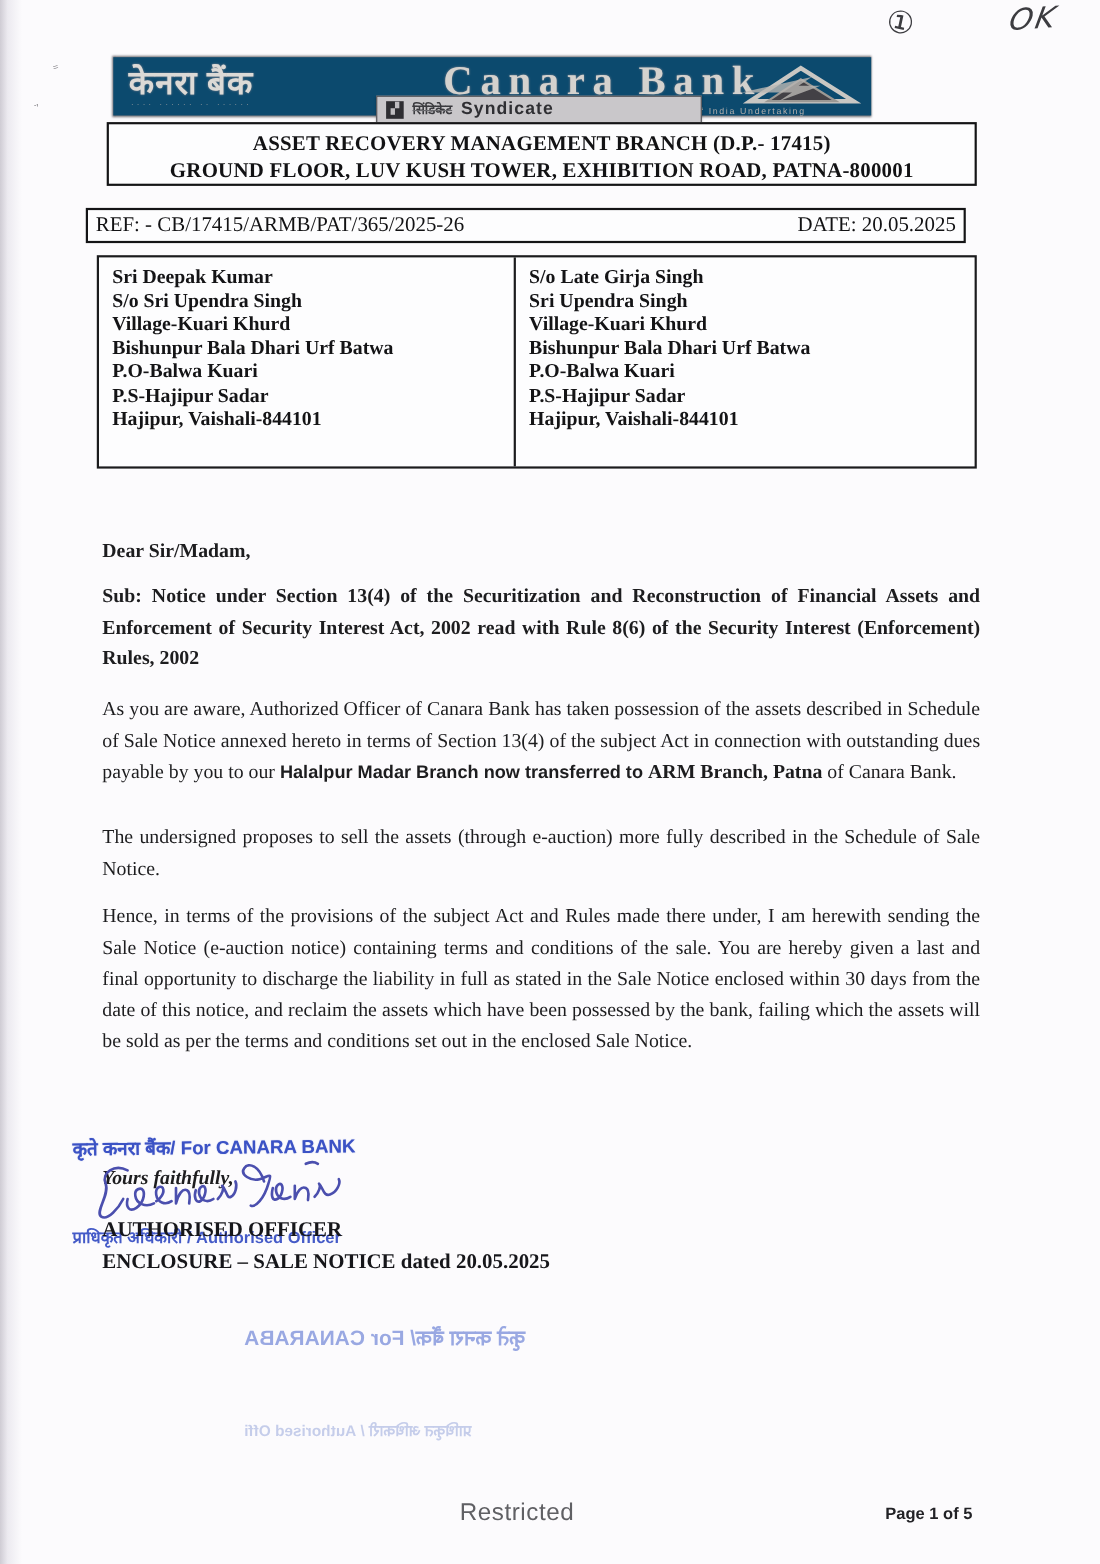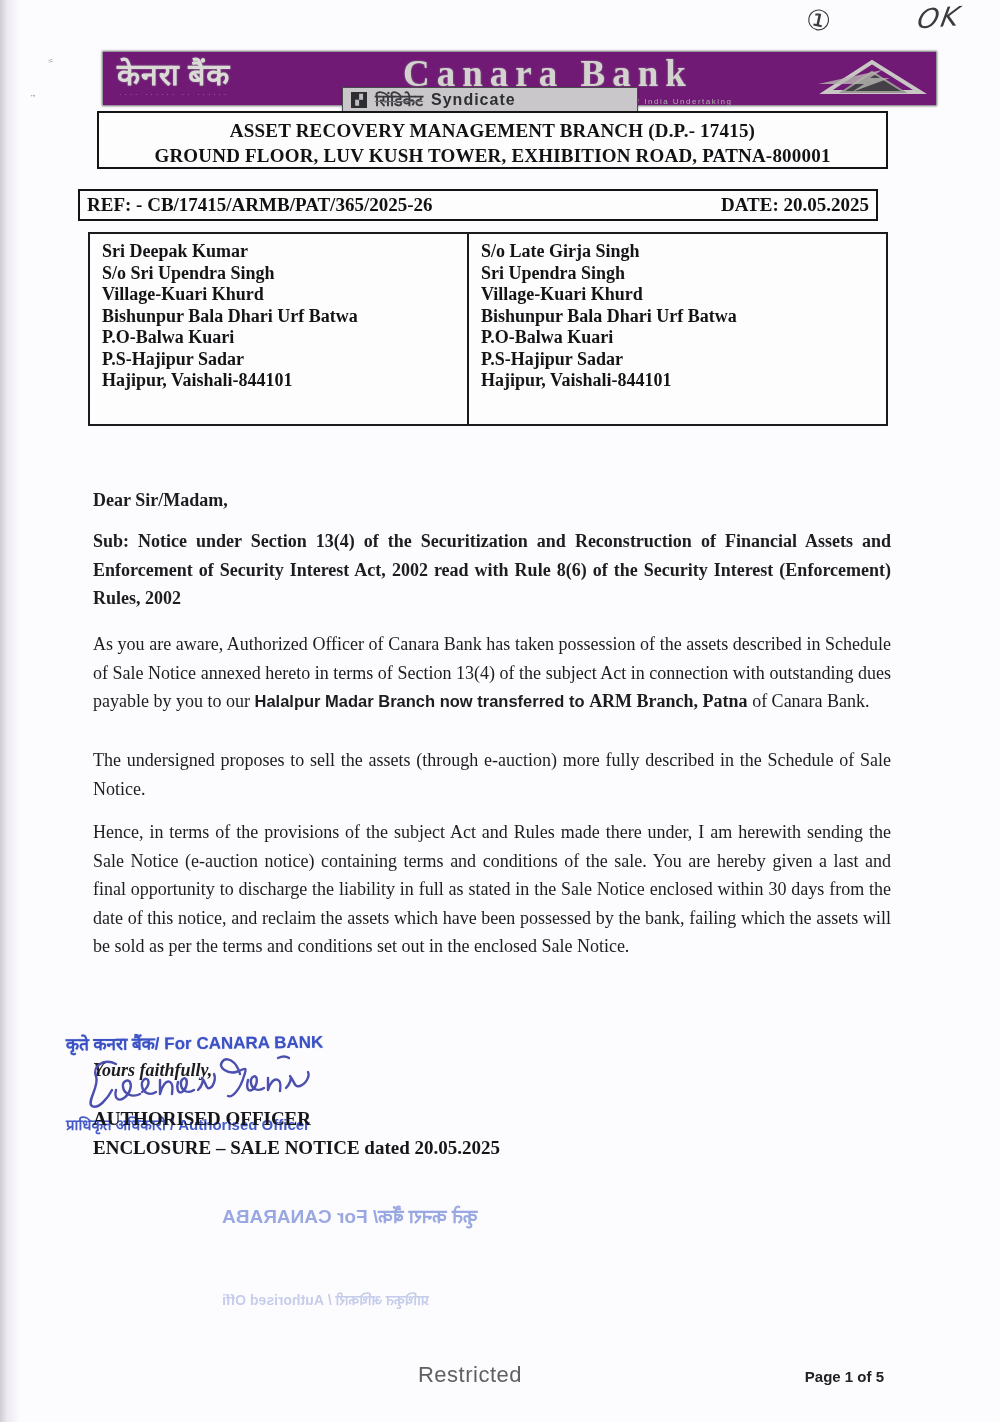--- a/index.html
+++ b/index.html
@@ -13,53 +13,53 @@
     background:linear-gradient(90deg,#cfccd4 0%, #eceaf0 35%, rgba(252,251,253,0) 100%); }
   .speck { position:absolute; color:#6f6d72; font-size:9px; transform:rotate(-15deg); }
 
   
   .mark-circled { position:absolute; left:806px; top:4px; font-family:"DejaVu Sans",sans-serif;
     font-size:28px; color:#3c3c40; transform:rotate(12deg); font-style:italic; }
   .mark-ok { position:absolute; left:918px; top:2px; font-family:"DejaVu Sans",sans-serif;
     font-size:27px; color:#3c3c40; font-style:italic; transform:skewX(-14deg) rotate(-4deg); letter-spacing:2px; }
 
   
-  .banner { position:absolute; left:103px; top:52px; width:833px; height:53px;
-    background:#701a75; box-shadow:0 0 2px 1px #6a686d;padding-left:40px; }
+  .banner { position:absolute; left:103px; top:52px; width:689px; height:53px;
+    background:#0c4a6e; box-shadow:0 0 2px 1px #6a686d;padding-left:40px; }
   .bank-hindi { position:absolute; left:14px; top:1px; font-size:30px; font-weight:bold;
     color:#dcdad6; text-shadow:0 0 2px #8a8890; letter-spacing:1px; white-space:nowrap;}
   .bank-tagline { position:absolute; left:16px; top:39px; font-size:7px; color:#a9a7a6;
     letter-spacing:3px; white-space:nowrap; }
   .bank-english { position:absolute; left:300px; top:0px; font-size:37px; font-weight:600;
     color:#d4d2ce; letter-spacing:7px; text-shadow:0 0 2px #8a8890; white-space:nowrap; }
   .bank-govt { position:absolute; left:455px; top:45px; font-size:8px; color:#b0aeac;
     letter-spacing:1.5px; font-family:"Liberation Sans",sans-serif; white-space:nowrap; }
   .bank-logo { position:absolute; right:4px; top:2px; }
 
   
   .syndicate { position:absolute; left:342px; top:87px; width:296px; height:25px;
     background:#c9c7ca; border:1px solid #4a4a4e; display:flex; align-items:center;
     padding:0 8px; gap:8px; box-shadow:0 1px 2px rgba(0,0,0,.35); }
   .syn-icon { width:16px; height:16px; background:#2e2e32; color:#bfbdc0; font-size:10px;
     display:flex; align-items:center; justify-content:center; font-family:"DejaVu Sans",sans-serif; }
-  .syn-hindi { font-size:16px; font-weight:bold; color:#3a3a3e; text-decoration:line-through;
+  .syn-hindi { font-size:12px; font-weight:bold; color:#3a3a3e; text-decoration:line-through;
     text-decoration-color:#6a6a6e; }
   .syn-english { font-size:16px; font-weight:bold; color:#2f2f33;
     font-family:"Liberation Sans",sans-serif; letter-spacing:1px; }
 
   
   .branch-box { position:absolute; left:97px; top:111px; width:791px; height:58px;
     border:2px solid #141416; background:#fdfdfe; text-align:center; padding-top:5px; }
   .branch-line { font-size:19px; font-weight:bold; color:#121214; line-height:25px; letter-spacing:.2px; }
 
   
   .ref-bar { position:absolute; left:78px; top:189px; width:800px; height:32px;
     border:2px solid #141416; background:#fdfdfe; display:flex; justify-content:space-between;
     align-items:center; padding:0 7px; }
-  .ref-text,.date-text { font-size:19px; font-weight:bold; color:#121214; white-space:nowrap; }
+  .ref-text,.date-text { font-size:19px; font-weight:normal; color:#121214; white-space:nowrap; }
 
   
   .recipients { position:absolute; left:88px; top:232px; width:800px; height:194px;
     border:2px solid #1b1b1d; display:flex; background:#fdfdfe; }
   .recipient-cell { padding:7px 12px; }
   .recipient-cell.left { width:379px; border-right:2px solid #1b1b1d; }
   .recipient-cell.right { flex:1; }
   .recipient-line { font-size:18px; font-weight:bold; color:#141416; line-height:21.5px; white-space:nowrap; }
 
   

